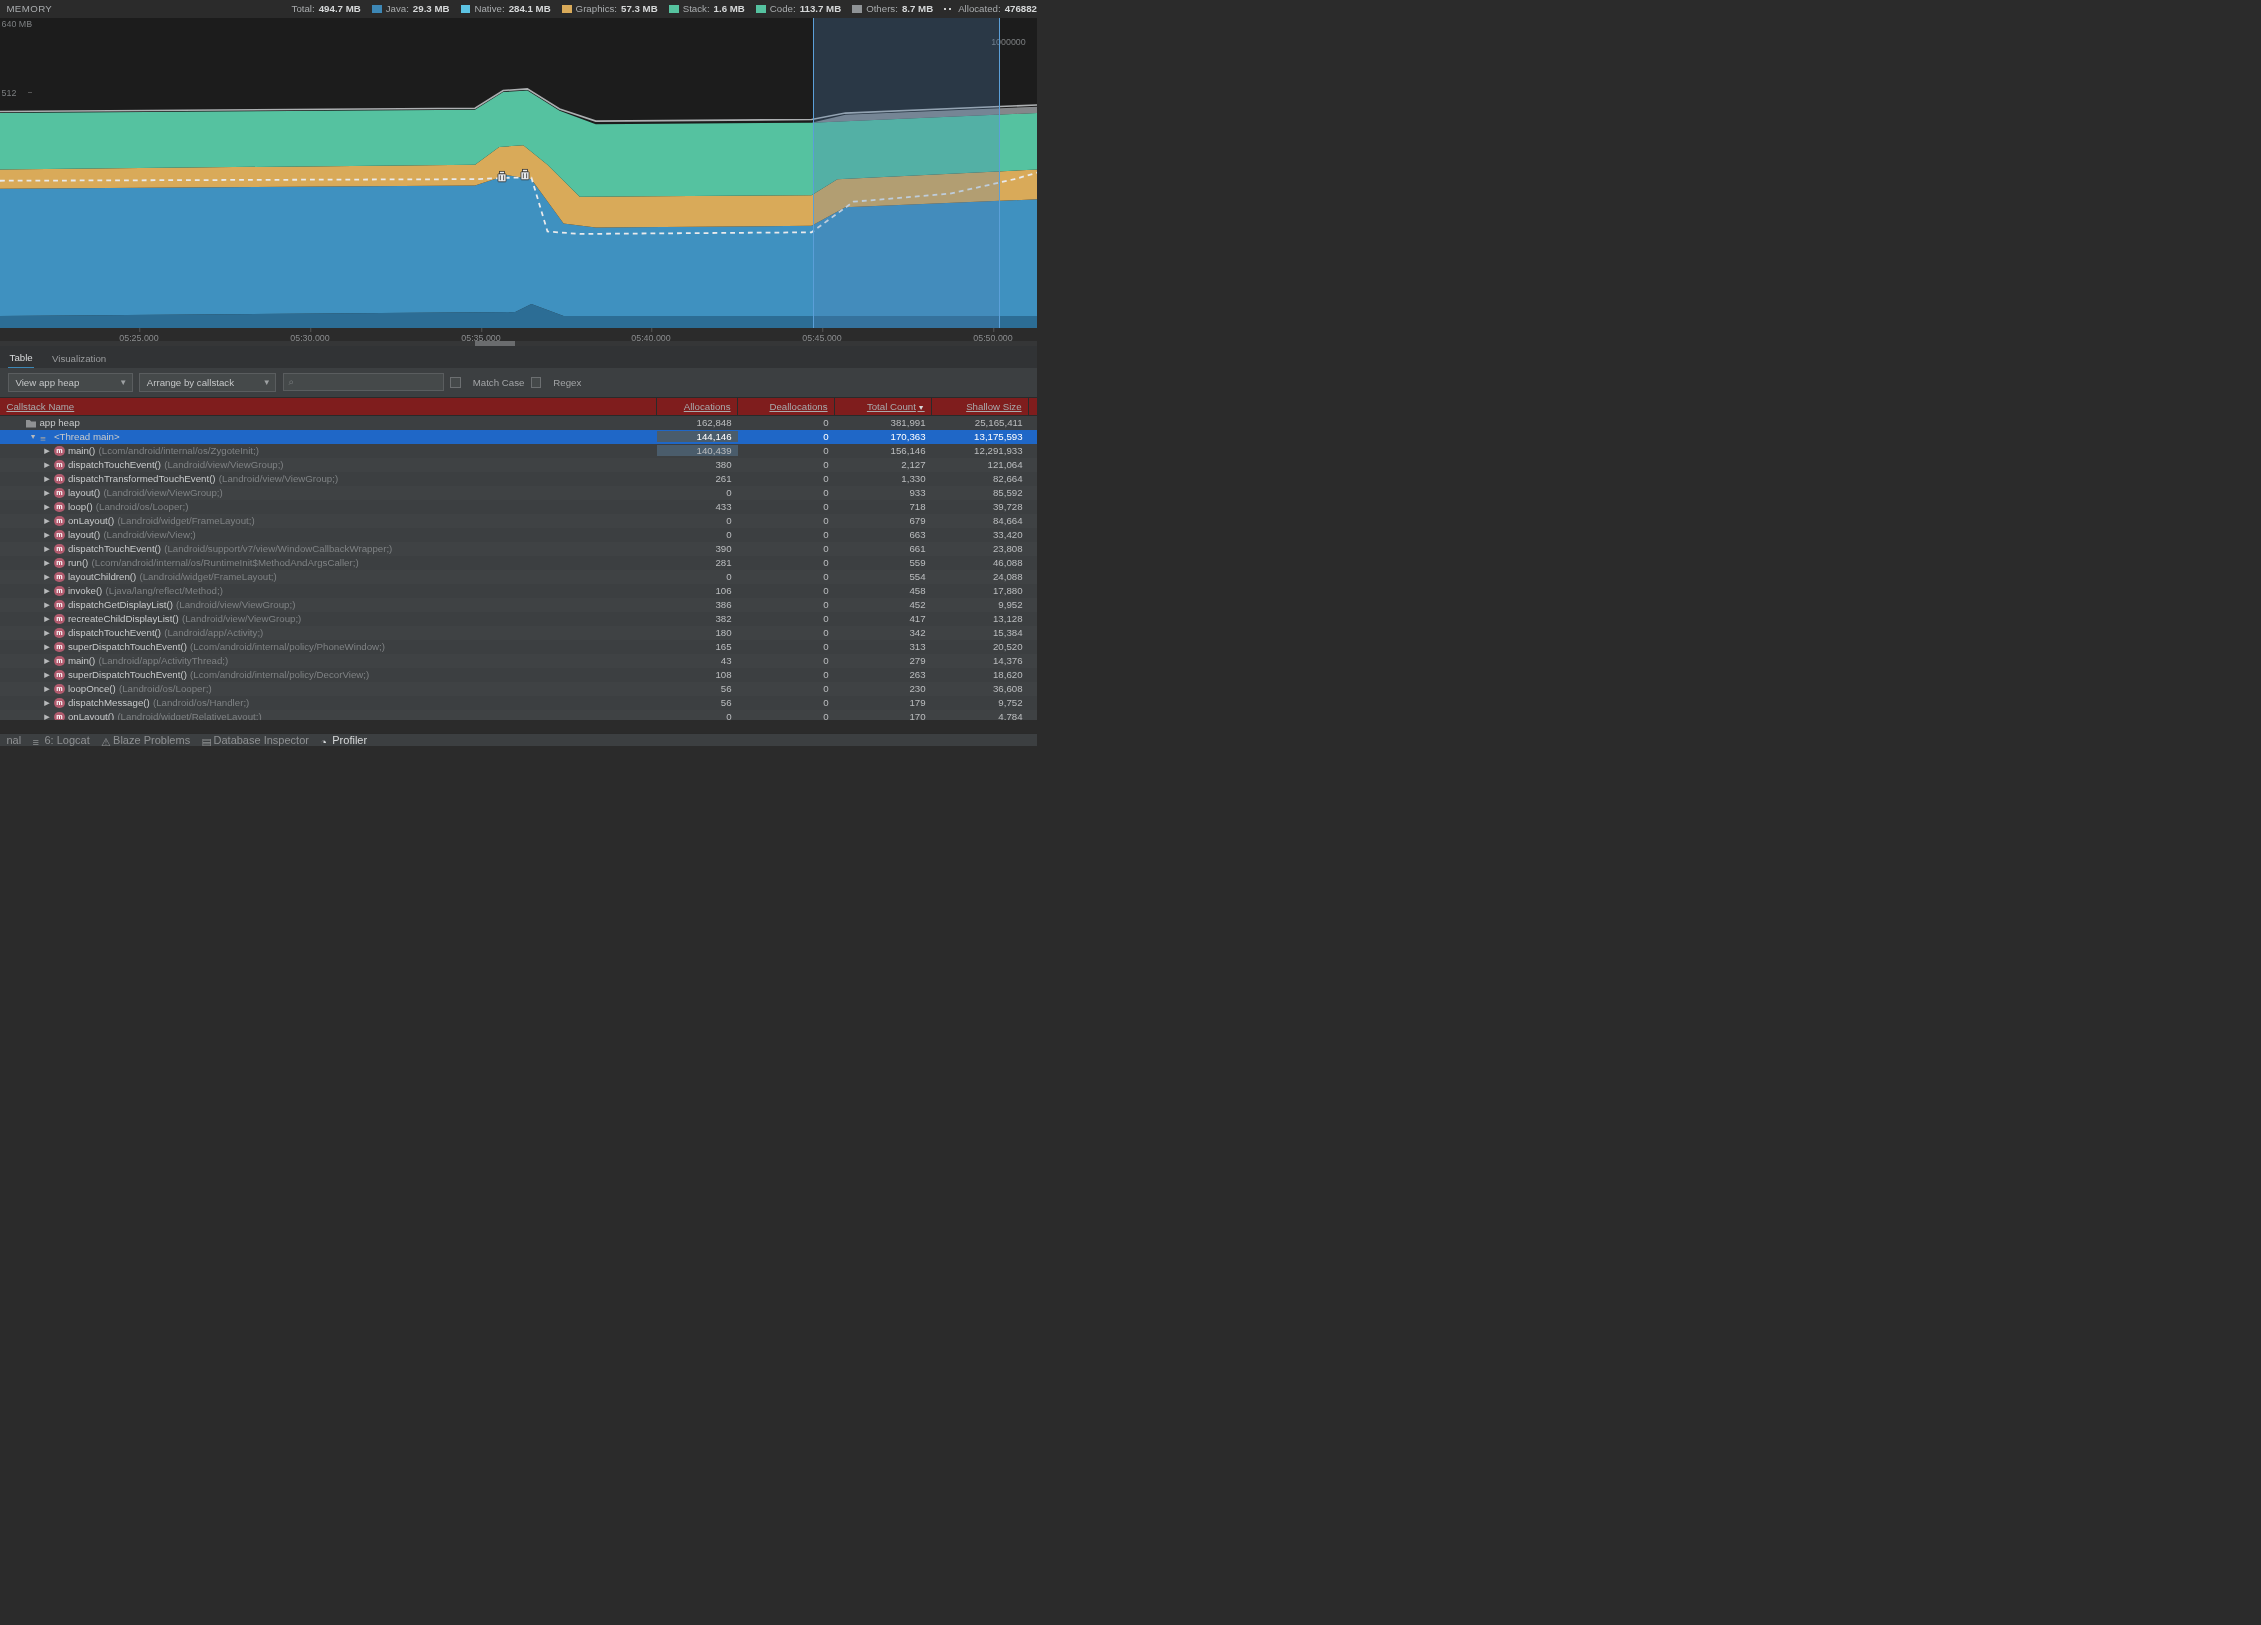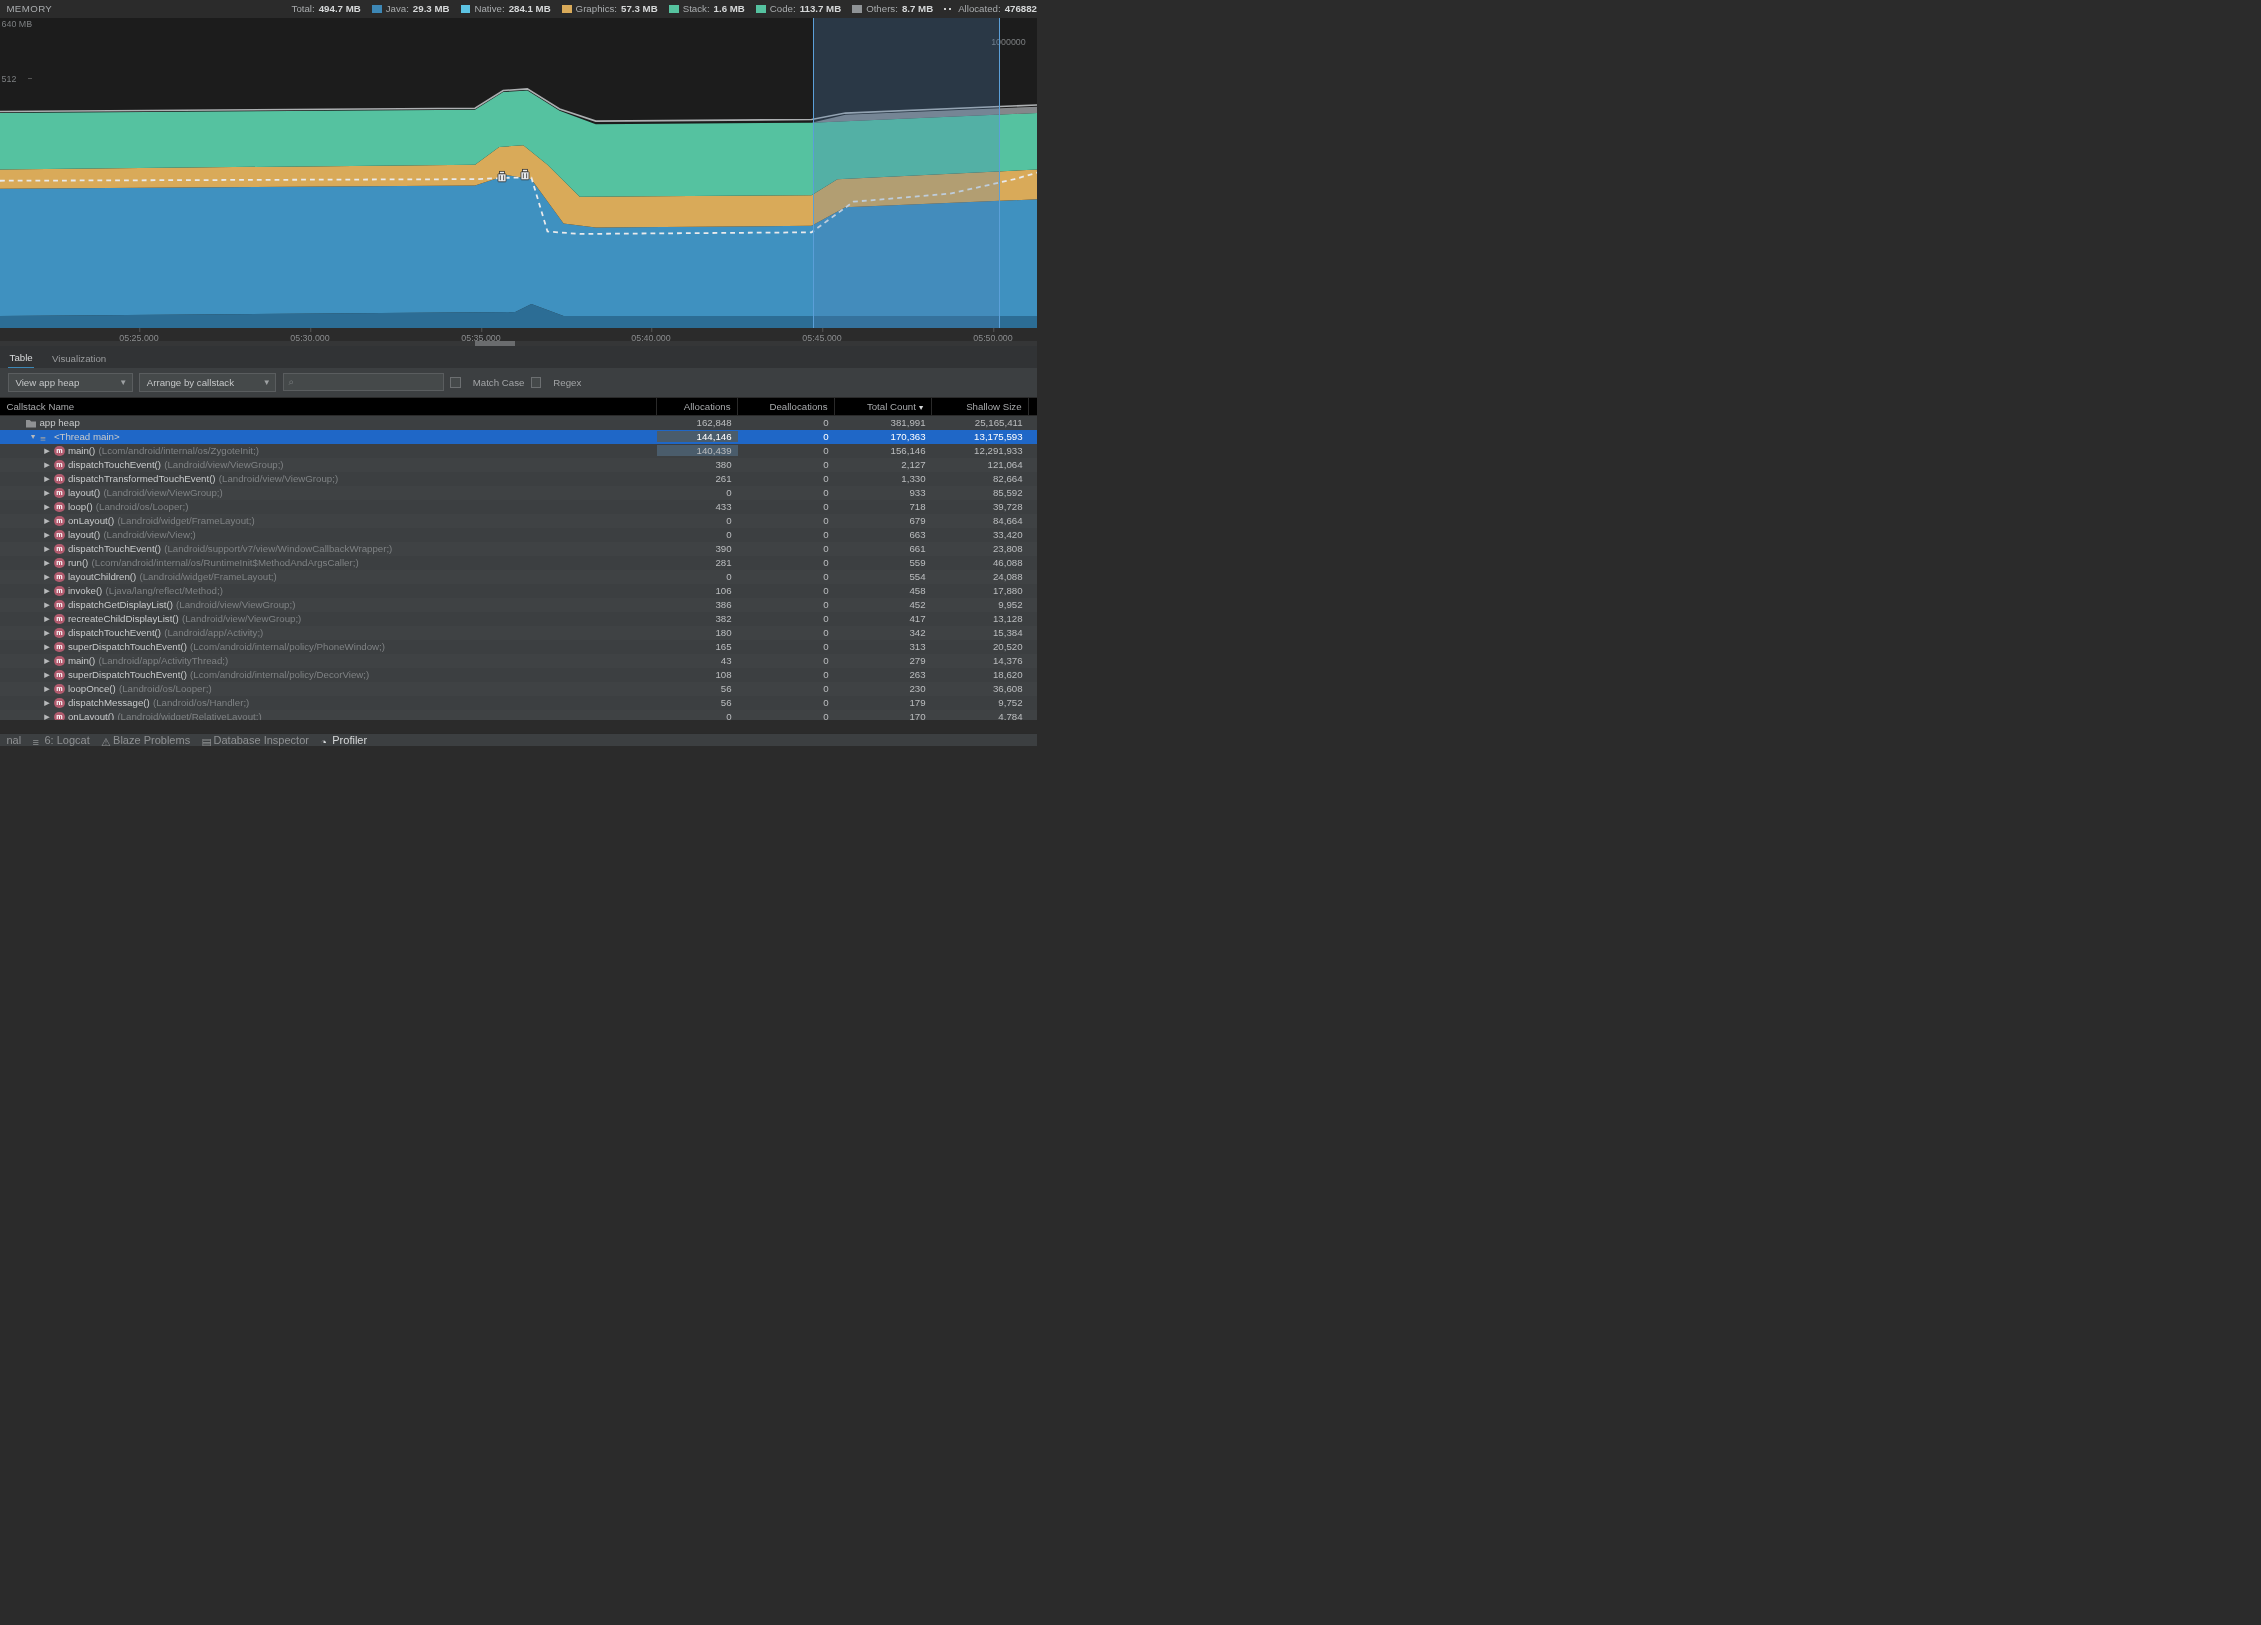--- a/index.html
+++ b/index.html
@@ -104,22 +104,22 @@
   }
   .search input { background:transparent; border:0; outline:0; color:#c5c7c8; width:100%; font-size:9.7px;}
   .chk { display:flex; align-items:flex-end; gap:12px; color:#a3a5a7;}
   .chk-box { width:10.5px; height:10.5px; border:0.8px solid #6c6f71; background:#45494a;}
   
   .tbl-header, .tbl-row {
     display:grid;
     grid-template-columns: 1fr 81px 97px 97px 97px 8px;
   }
   .tbl-header {
-    background:#000000; color:#a8aaac; font-size:9.7px;
-    border-top:0.8px solid #2a2a2a; border-bottom:0.8px solid #2a2a2a;
+    background:#7f1d1d; color:#a8aaac; font-size:9.7px;
+    border-top:0.8px solid #2a2a2a; border-bottom:0.8px solid #2a2a2a;text-decoration:underline;
   }
   .tbl-header > div { padding:3.2px 6.4px; border-right:0.8px solid #2a2a2a;}
   .tbl-header .num { text-align:right;}
   .sort-ind { font-size:7.2px; margin-left:1.6px; color:#d6d8d9;}
   .tbl-body { height: 304px; overflow:hidden; position:relative; background:#3c3f41;}
   .tbl-row { height:14px; font-size:9.7px; align-items:center;}
   .tbl-row:nth-child(odd){ background:#3c3f41;}
   .tbl-row:nth-child(even){ background:#3f4244;}
   .tbl-row.selected { background:#1f67c7; color:#fff;}
   .tbl-row .num { text-align:right; padding-right:6.4px; font-variant-numeric: tabular-nums;}
@@ -191,21 +191,21 @@
       <span class="swatch alloc"></span>
       <span>Allocated:</span>
       <b class="legend-b alloc-val">476882</b>
     </span>
   </div>
 
   <div class="chart-plot">
     <span class="alloc-clock">1000000</span>
 
     <span class="y-tick" style="top:1.6px">640 MB</span>
-    <span class="y-tick" style="top:56px">512</span>
+    <span class="y-tick" style="top:70px">512</span>
     <span class="y-tick" style="top:123px">384</span>
     <span class="y-tick" style="top:184px">256</span>
     <span class="y-tick" style="top:244px">128</span>
 
     <svg class="chart-svg" viewBox="0 0 1288 386" preserveAspectRatio="none">
 
       <path d="M0,386 L0,370 L640,365 L660,355 L700,370 L1288,370 L1288,386 Z" fill="#2c6d95"></path>
 
       <path d="M0,370 L0,212 L590,208 L630,195 L660,200 L700,255 L740,260 L1008,258 L1050,235 L1288,225 L1288,370 L700,370 L660,355 L640,365 Z" fill="#3f91c0"></path>
 

